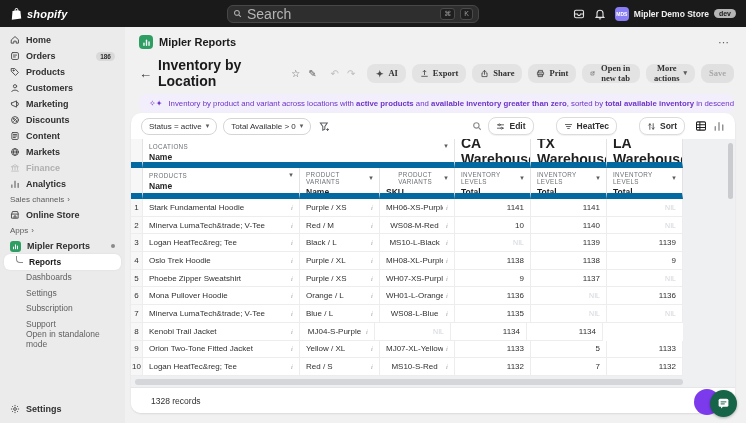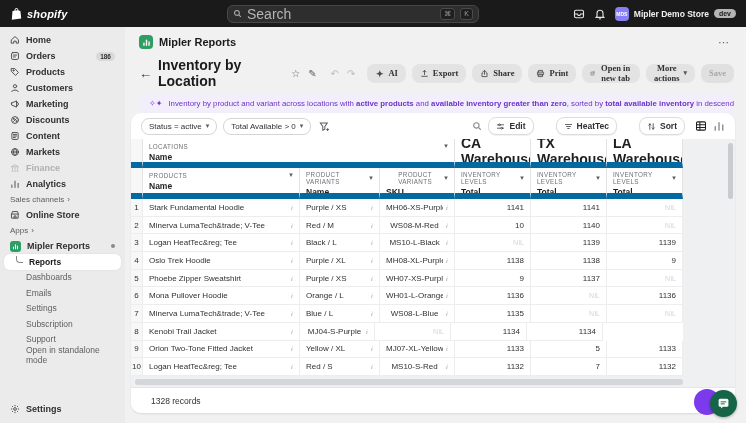--- a/index.html
+++ b/index.html
@@ -271,23 +271,20 @@
     <span class="lbl">Mipler Reports</span>
     <span class="pin-dot"></span>
   </div>
   <div>
       <div class="sub-item active">
         <span class="branch"></span>
         <span>Reports</span>
       </div>
       <div class="sub-item">
         <span>Dashboards</span>
-      </div>
-      <div class="sub-item">
-        <span>Emails</span>
       </div>
       <div class="sub-item">
         <span>Settings</span>
       </div>
       <div class="sub-item">
         <span>Subscription</span>
       </div>
       <div class="sub-item">
         <span>Support</span>
       </div>

